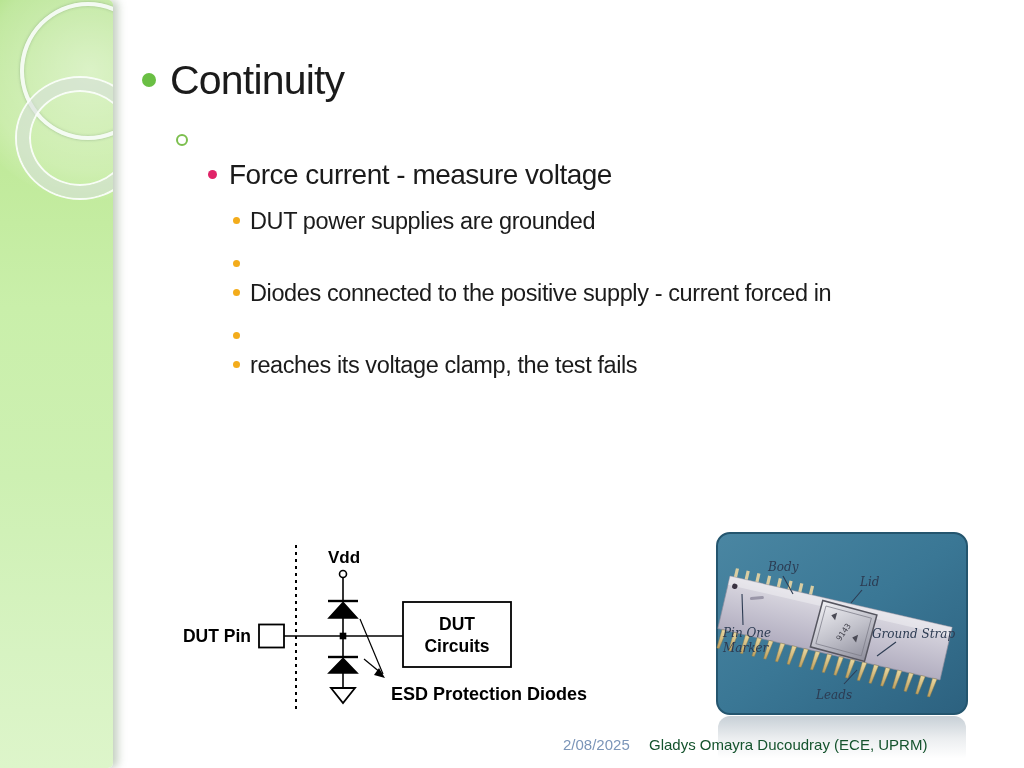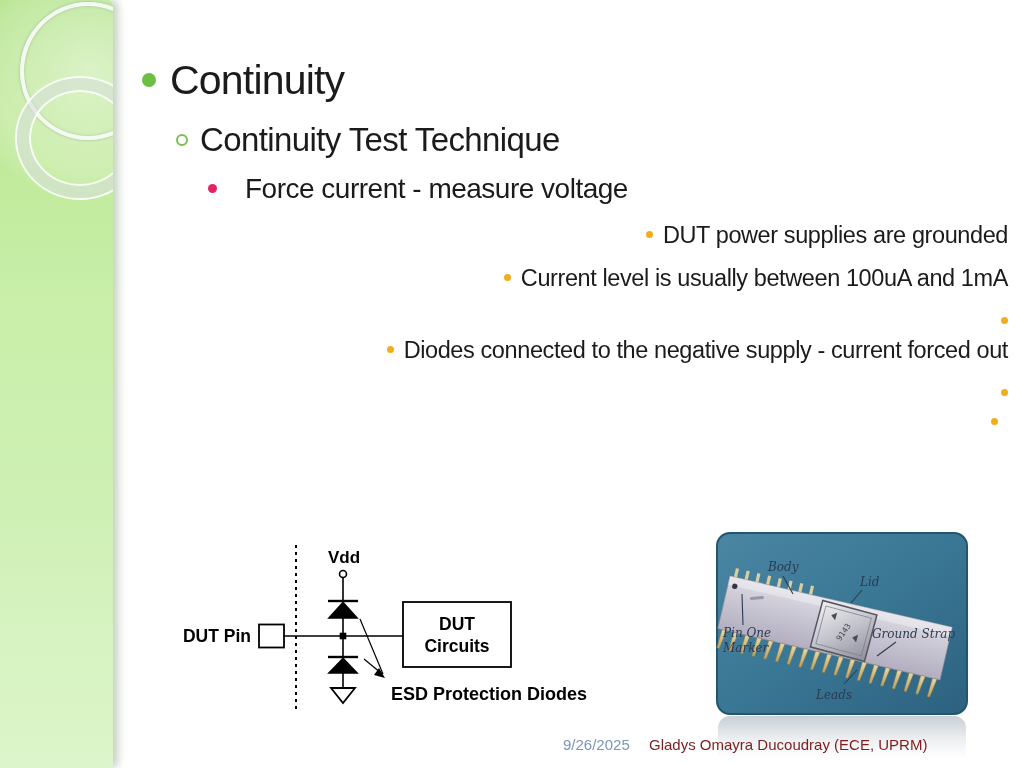--- a/index.html
+++ b/index.html
@@ -28,85 +28,81 @@
     border:12px solid rgba(214,223,216,0.60);
     box-shadow:0 0 0 2px rgba(250,253,250,0.95), inset 0 0 0 2px rgba(250,253,250,0.95);
   }
   
   .content{position:absolute;left:142px;top:56px;width:866px;}
   .row{display:flex;align-items:flex-start;}
   .row-title{gap:14px;font-size:41px;line-height:48px;letter-spacing:-0.8px;margin:0 0 16px 0;}
   .dot-l1{flex:0 0 auto;width:14px;height:14px;border-radius:50%;background:#6abf44;margin-top:17px;}
   .row-l2{gap:12px;font-size:33px;line-height:40px;letter-spacing:-0.6px;margin:0 0 12px 34px;}
   .circle-l2{flex:0 0 auto;width:8px;height:8px;border-radius:50%;border:2.5px solid #7cbf4e;margin-top:14px;background:transparent;}
-  .row-l3{gap:28px;font-size:28px;line-height:34px;letter-spacing:-0.5px;margin:0 0 12px 66px;}
+  .row-l3{gap:12px;font-size:28px;line-height:34px;letter-spacing:-0.5px;margin:0 0 12px 66px;}
   .dot-l3{flex:0 0 auto;width:9px;height:9px;border-radius:50%;background:#e02468;margin-top:12px;}
-  .row-l4{gap:10px;font-size:23.5px;line-height:34px;letter-spacing:-0.4px;margin:9px 0 7px 91px;justify-content:flex-end;}
+  .row-l4{gap:10px;font-size:23.5px;line-height:34px;letter-spacing:-0.4px;margin:9px 0 7px 91px;}
   .dot-l4{flex:0 0 auto;width:7px;height:7px;border-radius:50%;background:#f3ac1b;margin-top:13px;}
   .oneline{white-space:nowrap;}
   .blockline{display:block;}
   
   .diagram{position:absolute;left:166px;top:537px;}
   
   .photo{position:absolute;left:716px;top:532px;}
   .reflection{
     position:absolute;left:718px;top:716px;width:248px;height:50px;border-radius:12px;
     background:linear-gradient(180deg,rgba(122,142,158,0.42) 0%,rgba(158,170,180,0.20) 45%,rgba(200,206,212,0) 85%);
   }
   
   .footer-date{position:absolute;left:563px;top:736px;font-size:15px;color:#7b95b8;}
-  .footer-author{position:absolute;left:649px;top:736px;font-size:15px;color:#7f1d1d;}
+  .footer-author{position:absolute;left:649px;top:736px;font-size:15px;color:#14532d;}
   .footer-page{position:absolute;left:1032px;top:736px;font-size:15px;color:#7b95b8;}
 </style>
 </head>
 <body>
 
 <div class="slide">
 
   <div class="sidebar">
     <div class="sheen"></div>
     <div class="ring1"></div>
     <div class="ring2"></div>
   </div>
 
   <div class="content">
     <div class="row row-title">
       <span class="dot-l1"></span>
       <span>Continuity</span>
     </div>
     <div class="row row-l2">
       <span class="circle-l2"></span>
-      <span>Continuity Test Technique</span>
     </div>
     <div class="row row-l3">
       <span class="dot-l3"></span>
       <span>Force current - measure voltage</span>
     </div>
 
     <div class="row row-l4">
       <span class="dot-l4"></span>
       <span class="oneline">DUT power supplies are grounded</span>
     </div>
     <div class="row row-l4">
       <span class="dot-l4"></span>
-      <span class="oneline">Current level is usually between 100uA and 1mA</span>
-    </div>
-    <div class="row row-l4">
-      <span class="dot-l4"></span>
-    </div>
-    <div class="row row-l4">
-      <span class="dot-l4"></span>
-      <span class="oneline">Diodes connected to the negative supply - current forced out</span>
+    </div>
+    <div class="row row-l4">
+      <span class="dot-l4"></span>
+      <span class="oneline">Diodes connected to the positive supply - current forced in</span>
     </div>
     <div class="row row-l4">
       <span class="dot-l4"></span>
     </div>
     <div class="row row-l4">
       <span class="dot-l4"></span>
       <span>
+        <span class="blockline">reaches its voltage clamp, the test fails</span>
       </span>
     </div>
   </div>
 
   <svg class="diagram" width="505" height="180" viewBox="0 0 505 180">
     <g stroke="#000" stroke-width="1.6" fill="none">
       <line x1="130" y1="8" x2="130" y2="174" stroke-width="2" stroke-dasharray="3 4"></line>
       <circle cx="177" cy="37" r="3.5" fill="#fff"></circle>
       <line x1="177" y1="40.5" x2="177" y2="64"></line>
       <line x1="162" y1="64" x2="192" y2="64" stroke-width="2.4"></line>
@@ -215,17 +211,17 @@
       <line x1="67" y1="44" x2="77" y2="62"></line>
       <line x1="146" y1="58" x2="135" y2="71"></line>
       <line x1="26" y1="62" x2="27" y2="93"></line>
       <line x1="180" y1="110" x2="161" y2="124"></line>
       <line x1="128" y1="152" x2="141" y2="138"></line>
     </g>
   </svg>
 
   <div class="reflection"></div>
 
-  <span class="footer-date">9/26/2025</span>
+  <span class="footer-date">2/08/2025</span>
   <span class="footer-author">Gladys Omayra Ducoudray (ECE, UPRM)</span>
   <span class="footer-page">20</span>
 
 </div>
 
 </body></html>

